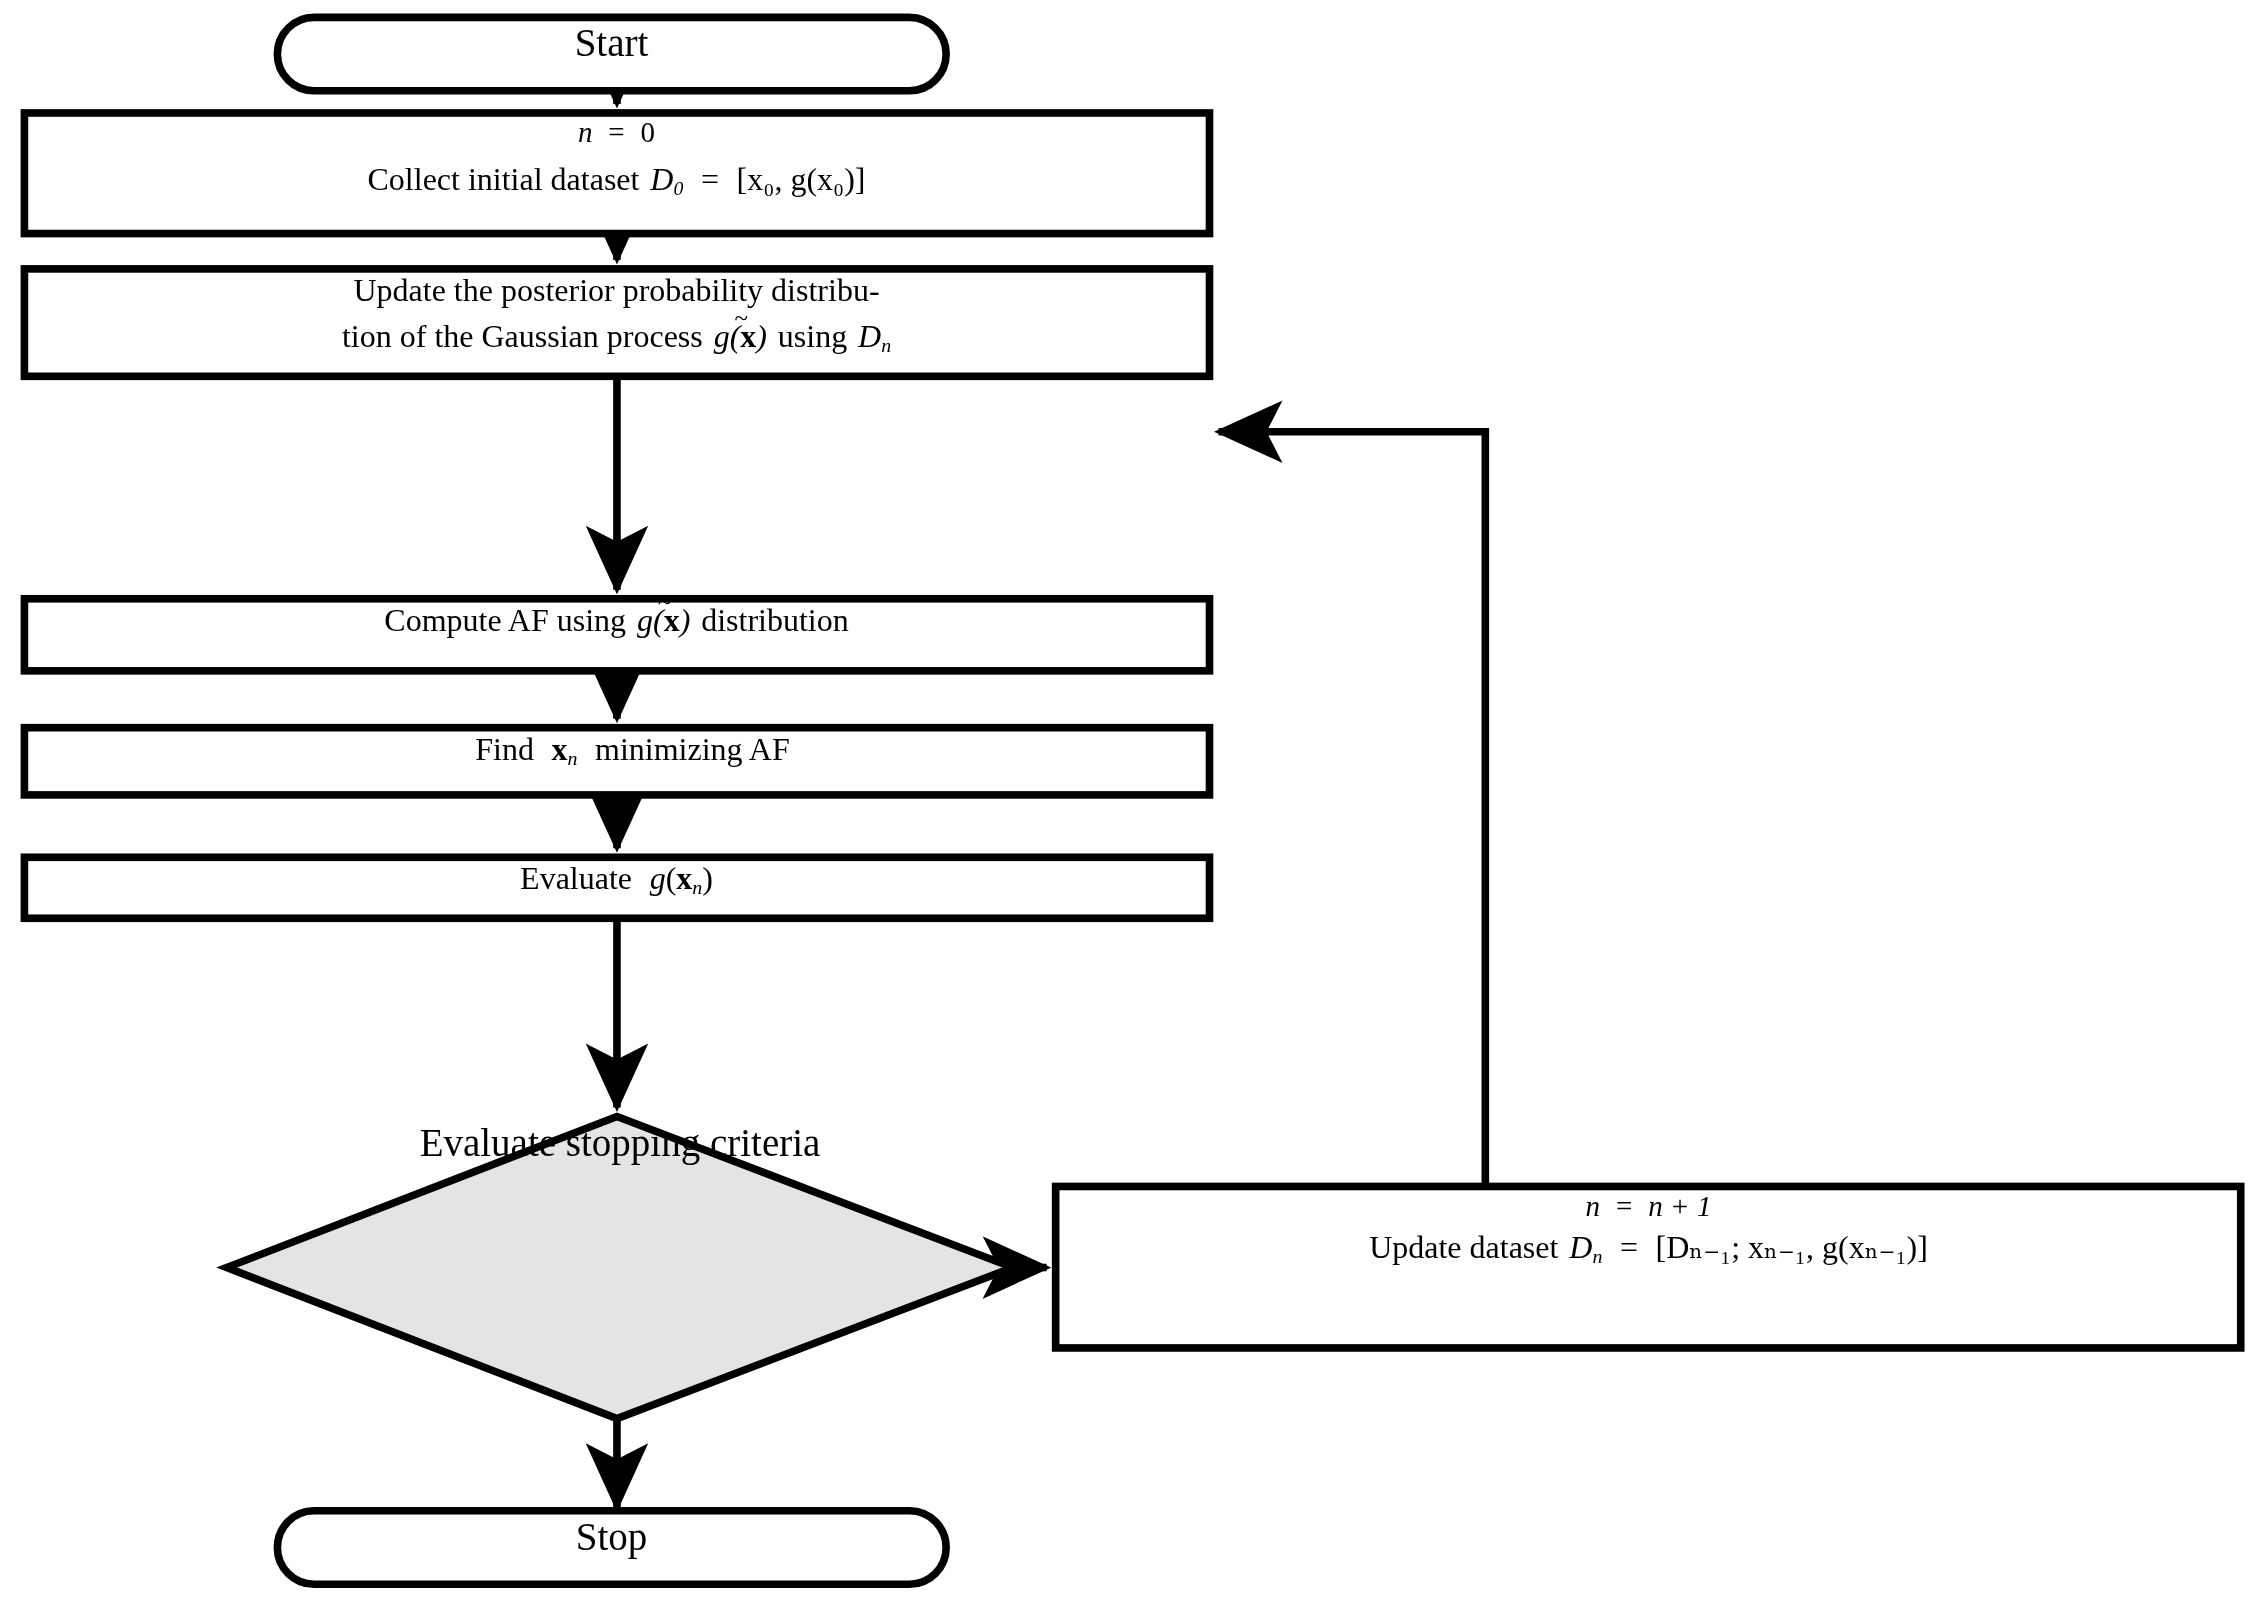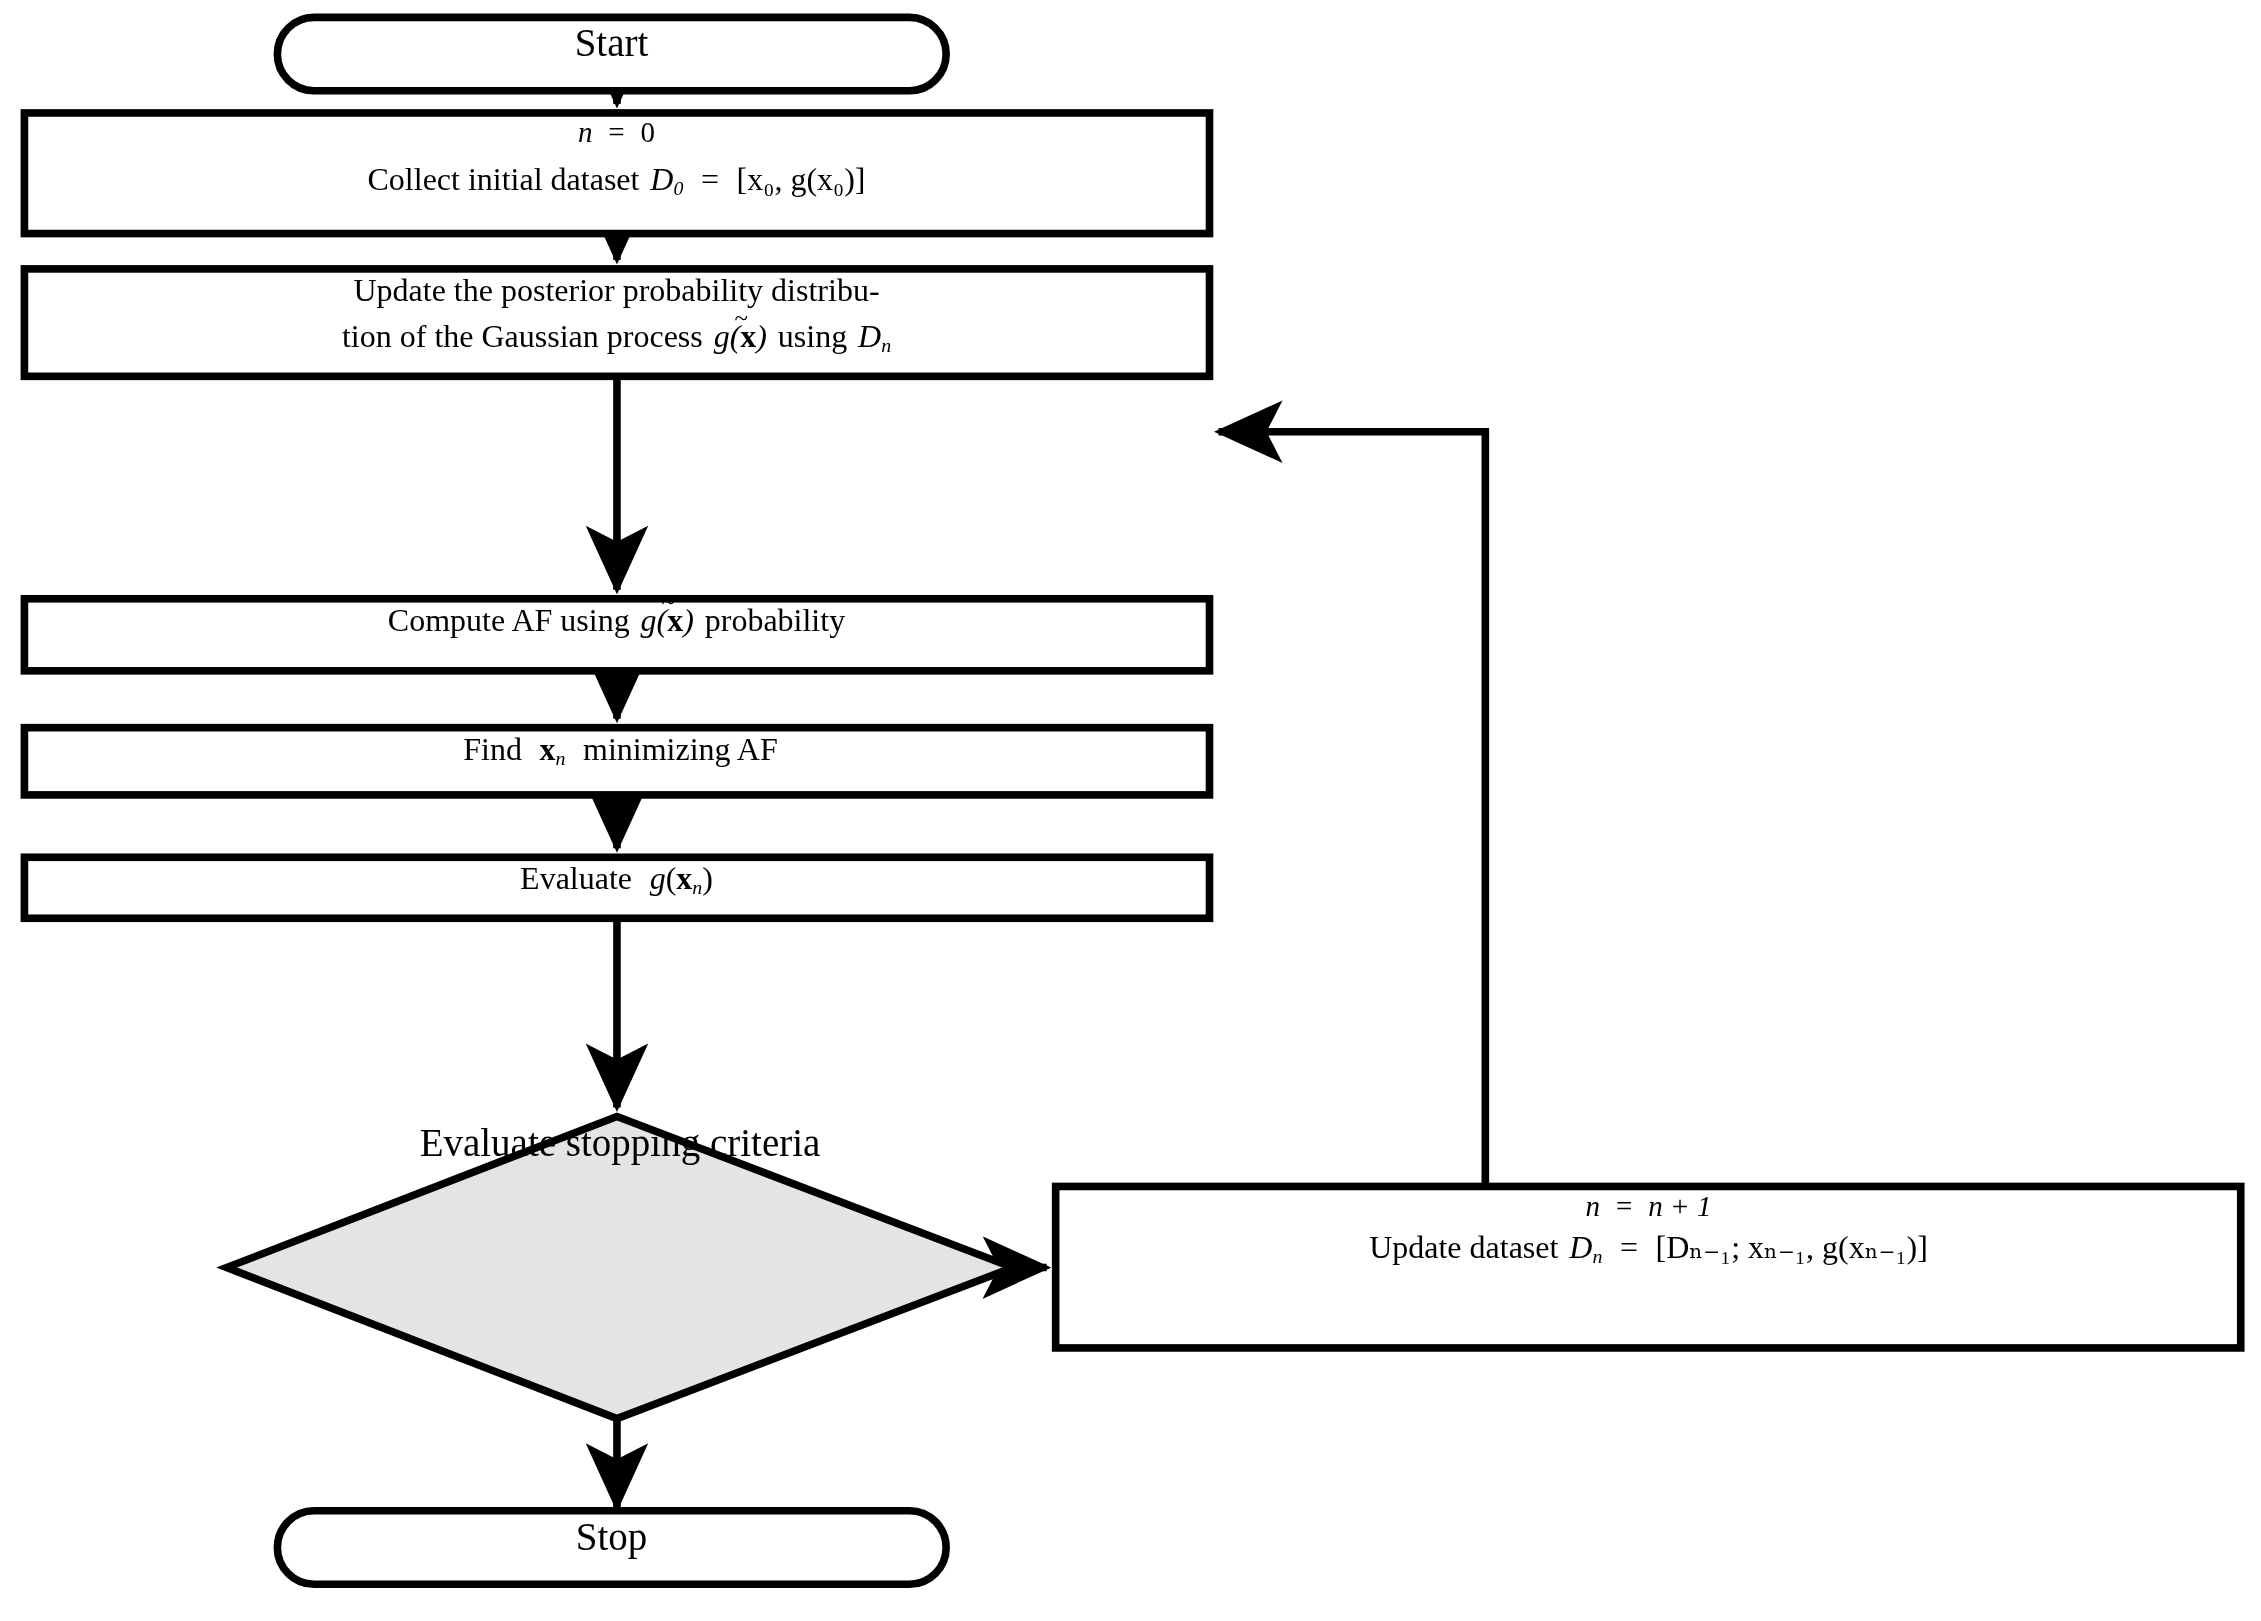--- a/index.html
+++ b/index.html
@@ -119,25 +119,25 @@
 
   <div class="node-text" style="left:24px; top:269px; width:1185px; height:107px;">
     <span class="mrow t-line">Update the posterior probability distribu-</span>
     <span class="mrow t-line" style="margin-top:4.2px;">
       <span>tion of the Gaussian process</span><span class="gap-mid"></span><span class="tilde-g"><i class="mi">g</i>(<b class="mb">x</b>)</span><span class="gap-mid"></span><span>using</span><span class="gap-mid"></span><span class="cal">D</span><sub class="sb">n</sub>
     </span>
   </div>
 
   <div class="node-text" style="left:24px; top:599px; width:1185px; height:72px;">
     <span class="mrow t-line">
-      <span>Compute AF using</span><span class="gap-mid"></span><span class="tilde-g"><i class="mi">g</i>(<b class="mb">x</b>)</span><span class="gap-mid"></span><span>probability</span>
+      <span>Compute AF using</span><span class="gap-mid"></span><span class="tilde-g"><i class="mi">g</i>(<b class="mb">x</b>)</span><span class="gap-mid"></span><span>distribution</span>
     </span>
   </div>
 
-  <div class="node-text" style="left:28px; top:728px; width:1185px; height:67px;">
+  <div class="node-text" style="left:40px; top:728px; width:1185px; height:67px;">
     <span class="mrow t-line">
       <span>Find</span><span class="gap-wide"></span><b class="mb">x</b><sub class="sb">n</sub><span class="gap-wide"></span><span>minimizing AF</span>
     </span>
   </div>
 
   <div class="node-text" style="left:24px; top:857px; width:1185px; height:61px;">
     <span class="mrow t-line">
       <span>Evaluate</span><span class="gap-wide"></span><span><i class="mi">g</i>(<b class="mb">x</b></span><sub class="sb">n</sub><span>)</span>
     </span>
   </div>

